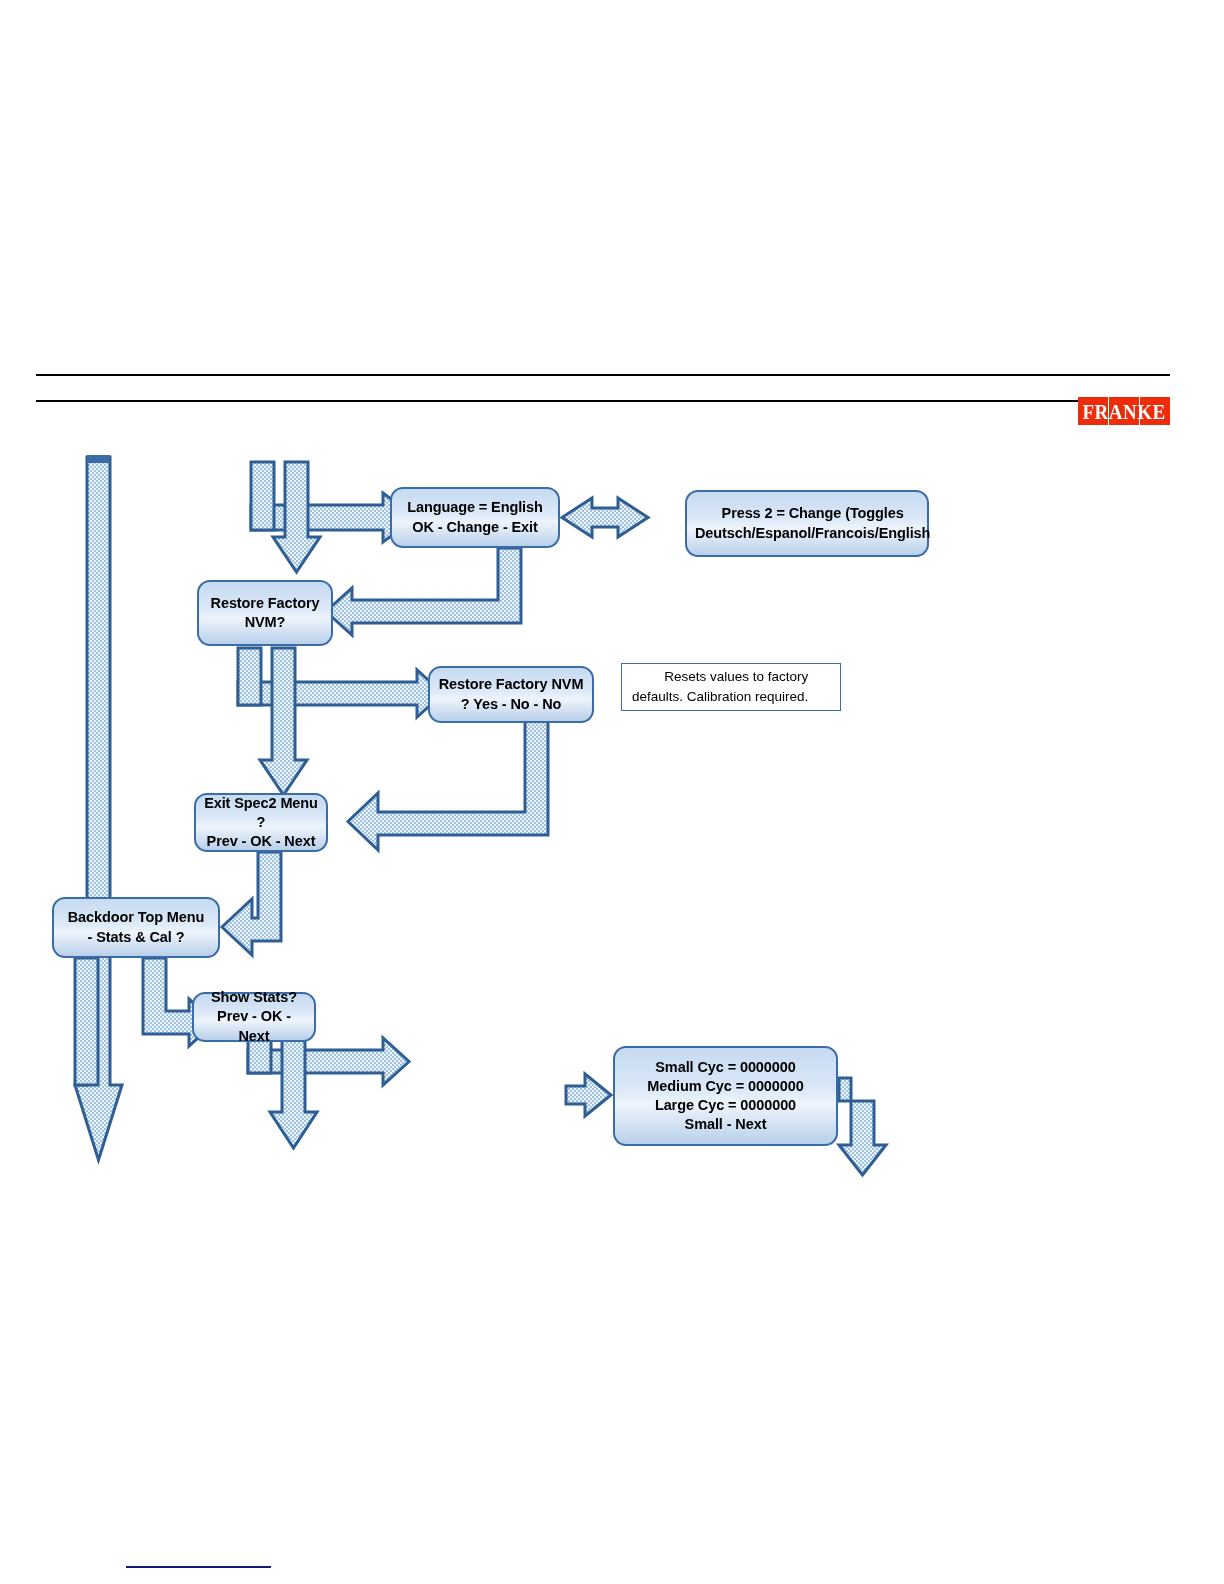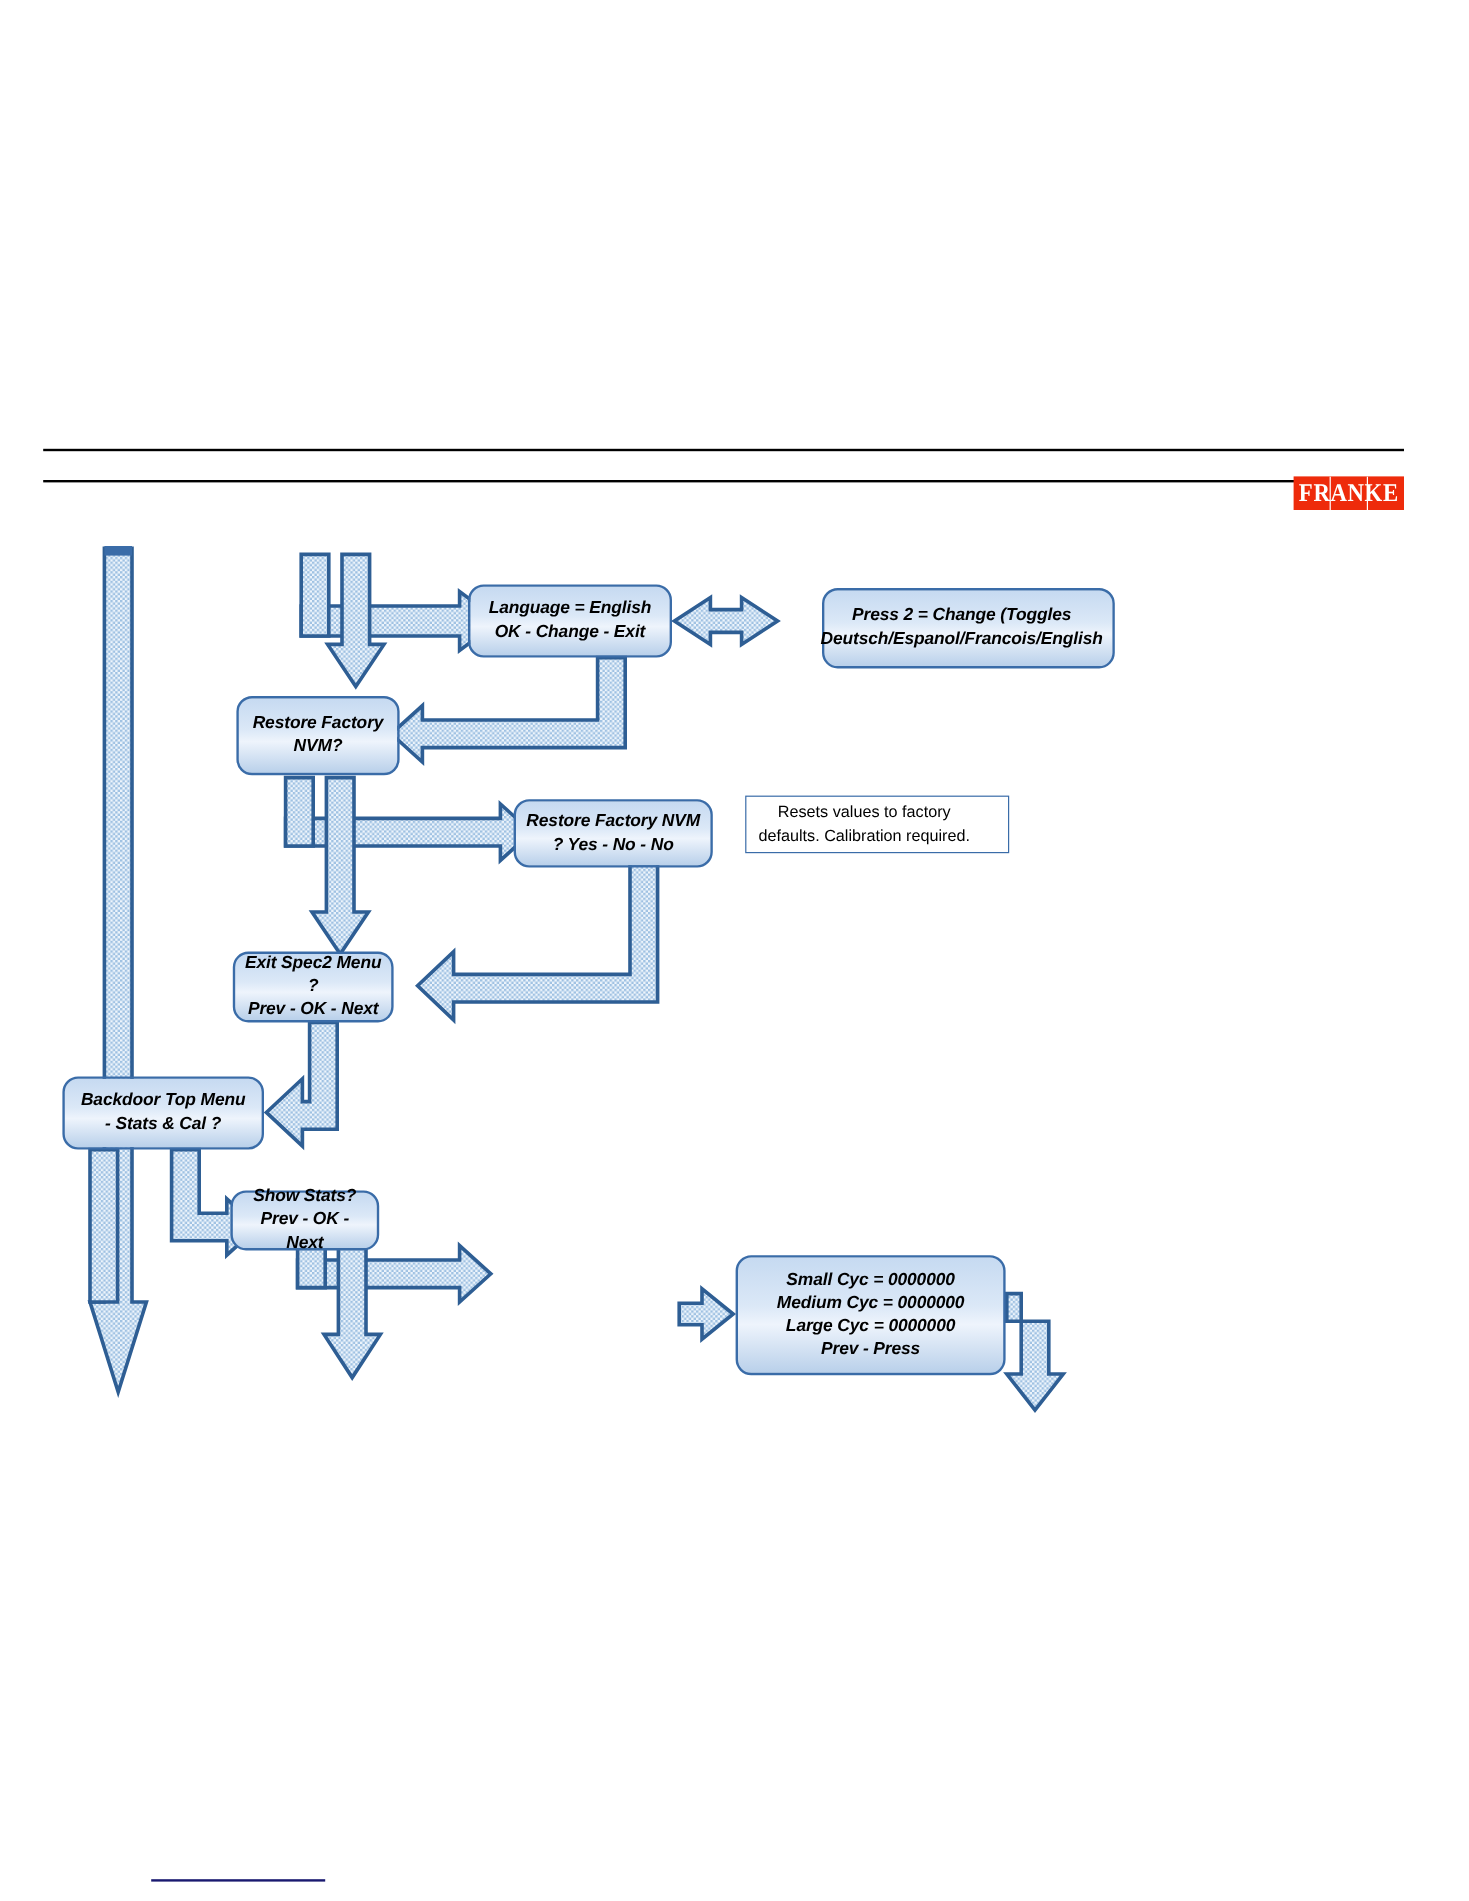--- a/index.html
+++ b/index.html
@@ -73,43 +73,42 @@
     box-sizing: border-box;
     border: 2px solid #3a6ca8;
     border-radius: 13px;
     background: linear-gradient(180deg,
                 #c6daf1 0%,
                 #dbe8f7 42%,
                 #eef4fc 58%,
                 #b9d0ea 100%);
     display: flex;
     align-items: center;
-    justify-content: flex-end;
+    justify-content: flex-start;
     text-align: center;
     color: #000000;
     font-weight: bold;
     font-size: 14.5px;
     line-height: 1.32;
     letter-spacing: -0.1px;
     z-index: 5;
     box-shadow: 0 0 0 0 rgba(0,0,0,0);
-    font-style: italic;
   }
   .node .lines { padding: 0 8px; width: 100%; }
 
   .note {
     position: absolute;
     box-sizing: border-box;
     border: 1.5px solid #3a6ca8;
     border-radius: 0;
     background: #ffffff;
     display: flex;
     align-items: center;
     justify-content: flex-start;
-    text-align: center;
+    text-align: right;
     color: #000000;
     font-weight: normal;
     font-size: 13.5px;
     line-height: 1.5;
     z-index: 5;
   }
   .note .lines { padding: 0 10px; }
 
   
   #wires {
@@ -284,19 +283,19 @@
       <div>Prev - OK - Next</div>
     </div>
   </div>
 
 
   <div class="node" style="left:613px; top:1046px; width:225px; height:100px;">
     <div class="lines">
       <div>Small Cyc = 0000000</div>
       <div>Medium Cyc = 0000000</div>
       <div>Large Cyc = 0000000</div>
-      <div>Prev - Press</div>
+      <div>Small - Next</div>
     </div>
   </div>
 
   <div class="footnote-rule"></div>
 
 </div>
 
 </body></html>

